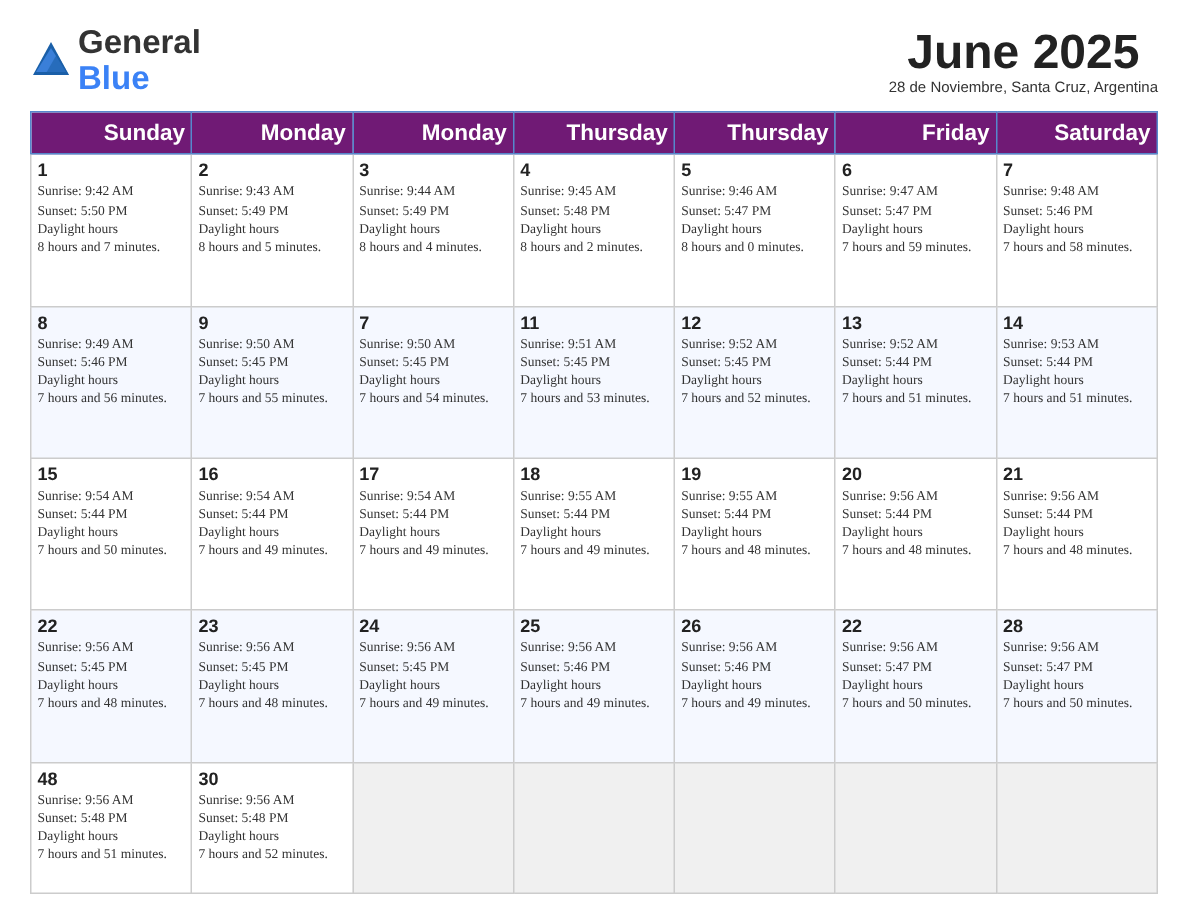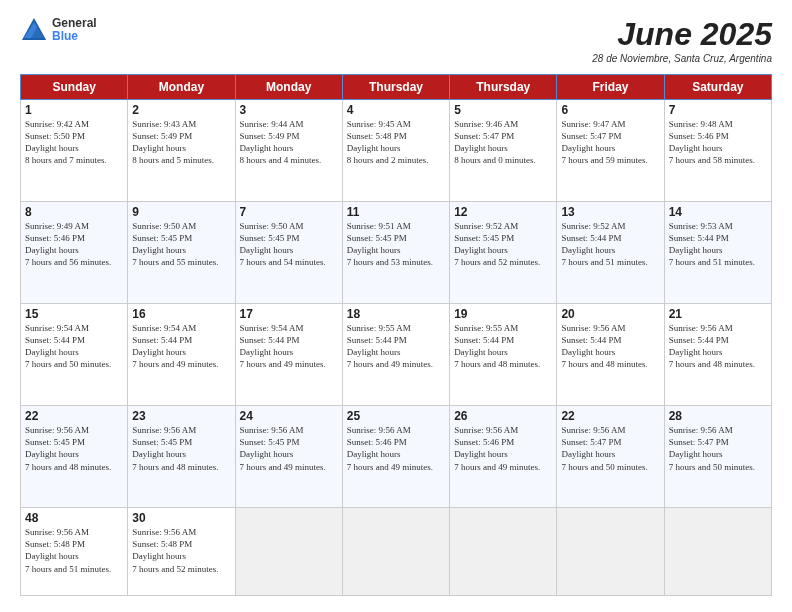--- a/index.html
+++ b/index.html
@@ -22,57 +22,56 @@
       justify-content: space-between;
       align-items: flex-start;
       margin-bottom: 10px;
     }
     .logo {
       display: flex;
       align-items: center;
       gap: 4px;
     }
     .logo-text {
-      font-size: 12px;
+      font-size: 22px;
       font-weight: bold;
       line-height: 1.1;
     }
     .logo-general { color: #333; }
     .logo-blue { color: #3b82f6; }
     .logo-icon {
       width: 28px;
       height: 28px;
     }
     .title-block {
-      text-align: right;
-      font-style: italic;
+      text-align: center;
     }
     .cal-title {
       font-size: 32px;
       font-weight: bold;
       color: #222;
     }
     .cal-subtitle {
       font-size: 10px;
       color: #333;
     }
     .calendar {
       flex: 1;
       border: 1px solid #ccc;
       border-collapse: collapse;
       width: 100%;
       table-layout: fixed;
     }
     .calendar th {
-      background: #b91c1c;
+      background: #701a75;
       color: #fff;
-      font-size: 12px;
+      font-size: 15px;
       font-weight: bold;
       padding: 5px 4px;
-      text-align: center;
+      text-align: right;
       border: 1px solid #5588cc;
     }
     .calendar td {
       border: 1px solid #ccc;
       vertical-align: top;
       padding: 3px 4px;
       font-size: 9.5px;
       color: #333;
       background: #fff;
     }

